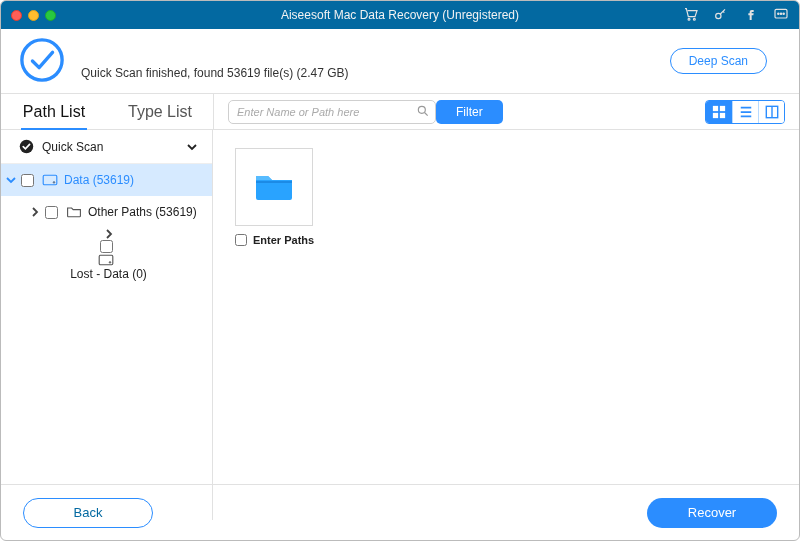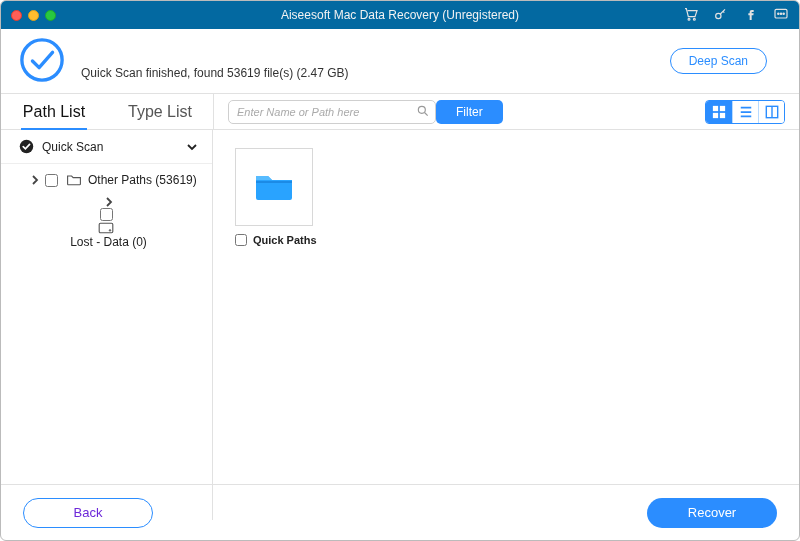--- a/index.html
+++ b/index.html
@@ -170,21 +170,21 @@
   .item-caption input { width: 12px; height: 12px; }
   
   .footer {
     position: absolute; bottom: 0; left: 0; right: 0;
     height: 56px;
     border-top: 1px solid #e1e1e1;
     display: flex; align-items: center;
     padding: 0 22px;
   }
   .btn-back {
-    border: 1.5px solid #2b8dff; background: #fff; color: #6d28d9;
+    border: 1.5px solid #2b8dff; background: #fff; color: #0369a1;
     border-radius: 16px; width: 130px; height: 30px;
     font-size: 13px; cursor: pointer;
   }
   .btn-recover {
     margin-left: auto;
     background: #2b8dff; color: #fff; border: none;
     border-radius: 16px; width: 130px; height: 30px;
     font-size: 13px; cursor: pointer;
   }
 </style>
@@ -294,20 +294,35 @@
           </svg>
       </span>
       <span>Quick Scan</span>
       <span class="chev">
         <svg width="12" height="12" viewBox="0 0 12 12">
             <path d="M2 4l4 4 4-4" fill="none" stroke="#222" stroke-width="1.8"></path>
           </svg>
       </span>
     </div>
 
+    <div class="tree-row selected pad-l1">
+      <span class="chev">
+        <svg width="12" height="12" viewBox="0 0 12 12">
+            <path d="M2 4l4 4 4-4" fill="none" stroke="#2b8dff" stroke-width="1.8"></path>
+          </svg>
+      </span>
+      <input type="checkbox" style="">
+      <span class="row-icon drive-icon">
+        <svg viewBox="0 0 20 16">
+            <rect x="1.5" y="2" width="17" height="12" rx="1.5" stroke="#2b8dff" stroke-width="1.4"></rect>
+            <circle cx="15" cy="11" r="1" fill="#2b8dff"></circle>
+          </svg>
+      </span>
+      <span>Data (53619)</span>
+    </div>
 
     <div class="tree-row pad-l2">
       <span class="chev">
         <svg width="12" height="12" viewBox="0 0 12 12">
             <path d="M4 2l4 4-4 4" fill="none" stroke="#444" stroke-width="1.8"></path>
           </svg>
       </span>
       <input type="checkbox" style="">
       <span class="row-icon">
         <svg viewBox="0 0 20 16" fill="none" stroke="#555" stroke-width="1.4">
@@ -339,21 +354,21 @@
     <div class="item-card">
       <div class="thumb">
         <svg viewBox="0 0 40 32">
           <path d="M2 5h12l4 4h20v18a2 2 0 0 1-2 2H4a2 2 0 0 1-2-2V5z" fill="#29a3ff"></path>
           <path d="M2 11h36" stroke="#1073cc" stroke-width="1"></path>
           <path d="M2 5h12l4 4H2z" fill="#58bcff"></path>
         </svg>
       </div>
       <div class="item-caption">
         <input type="checkbox" style="">
-        <span>Quick Paths</span>
+        <span>Enter Paths</span>
       </div>
     </div>
   </div>
 </div>
 
 <div class="footer">
   <button class="btn-back">Back</button>
   <button class="btn-recover">Recover</button>
 </div>
 

